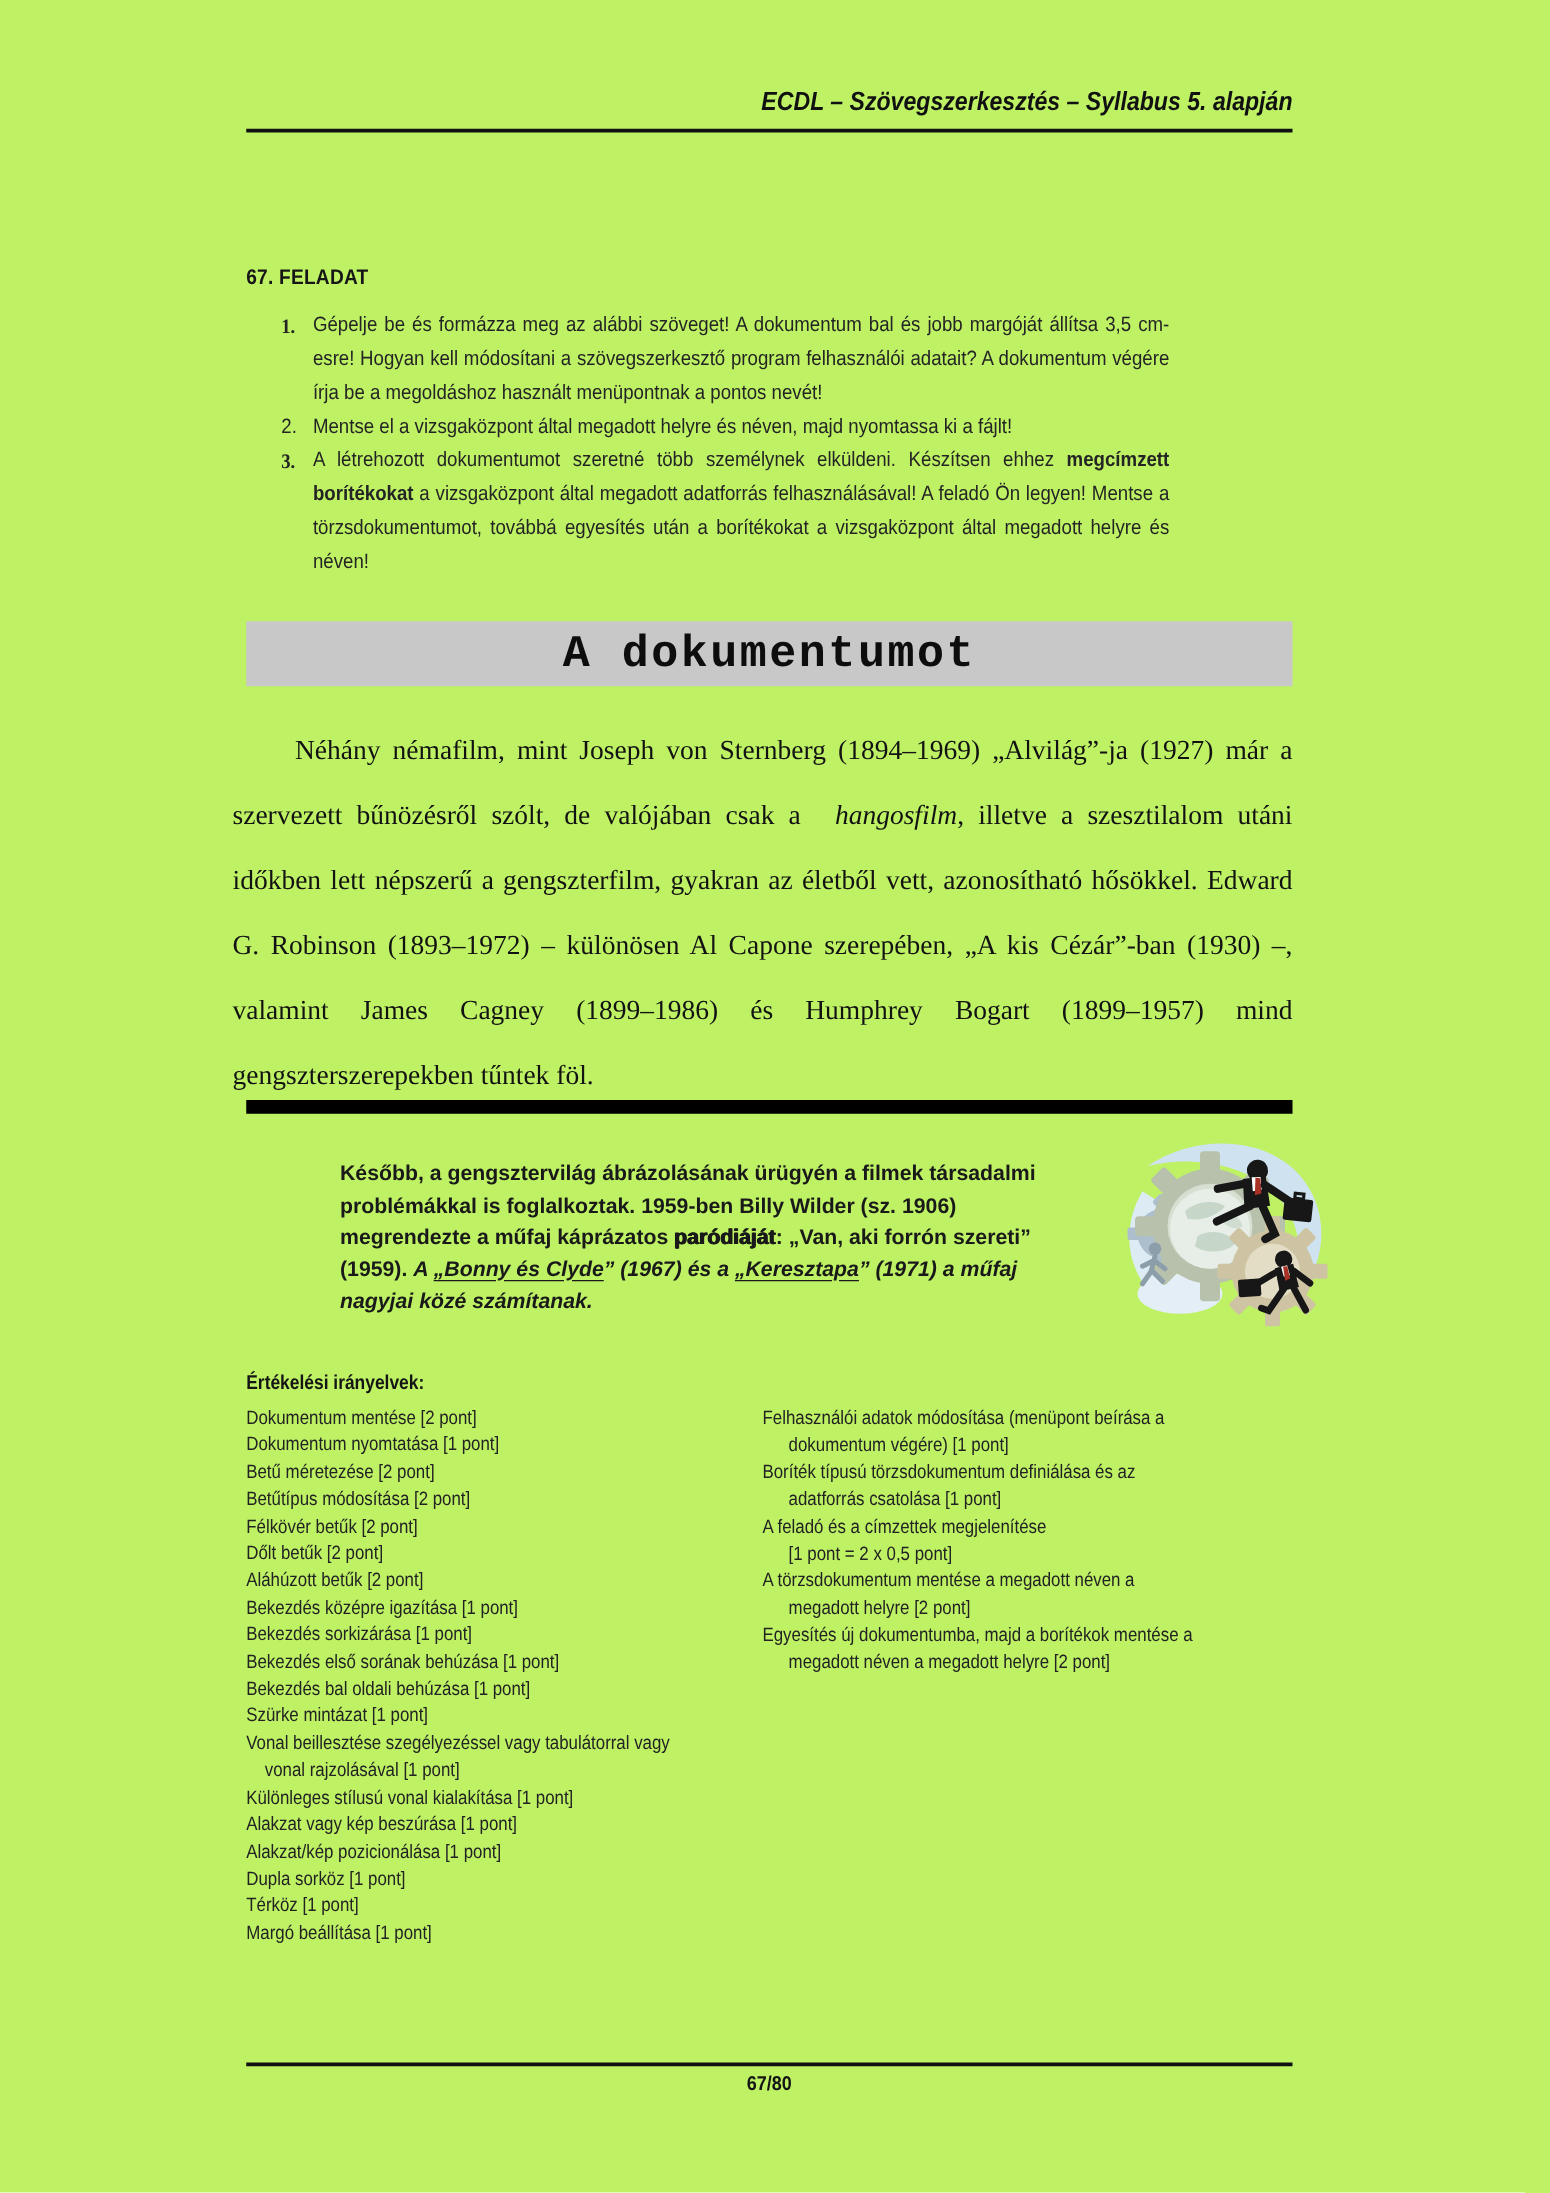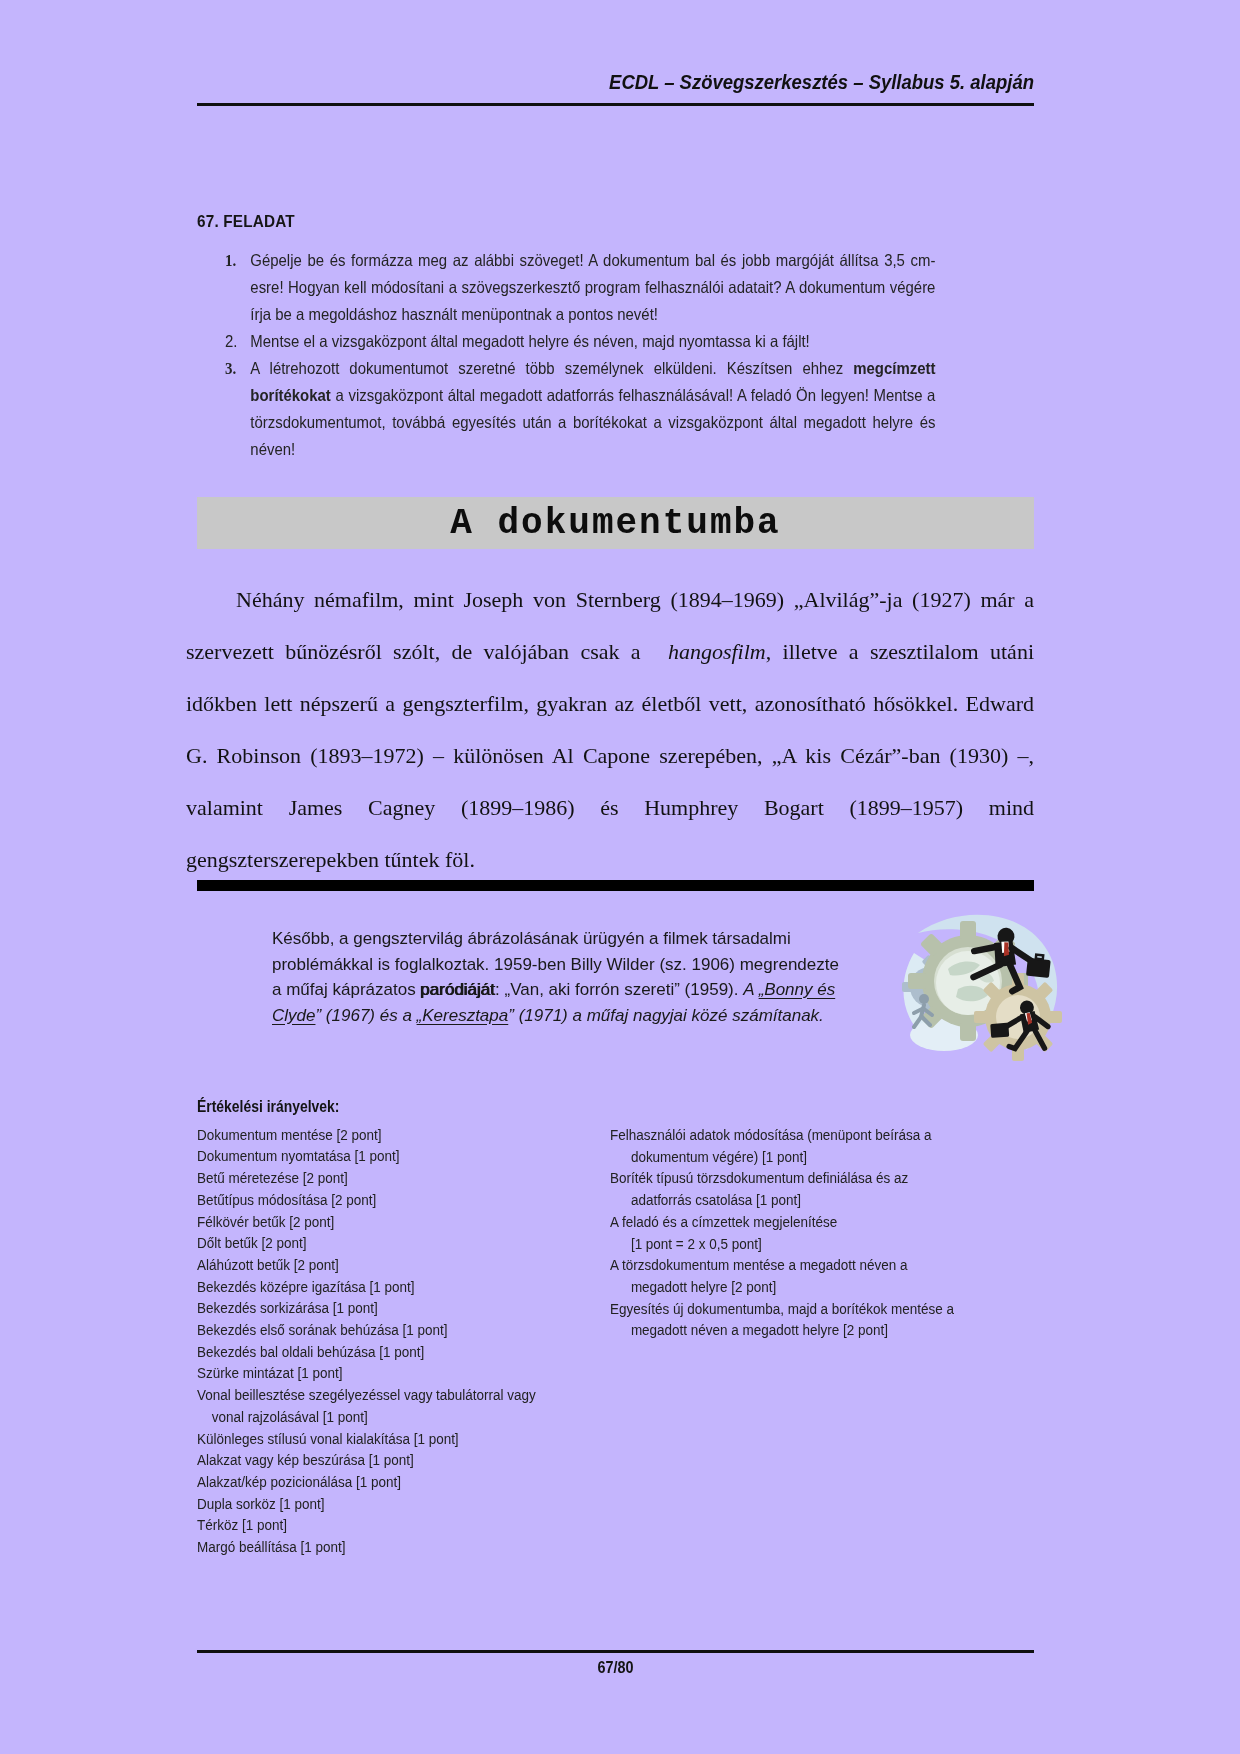--- a/index.html
+++ b/index.html
@@ -1,19 +1,19 @@
 <!DOCTYPE html>
 <html><head>
 <meta charset="utf-8">
 <style>
   html,body{margin:0;padding:0;background:#ffffff;}
   .page{
     position:relative;
     width:1240px;height:1754px;
-    background:#c4b5fd;
+    background:#bef264;
     font-family:"Liberation Sans",sans-serif;
     color:#1a1a1a;
     overflow:hidden;
   }
   
   .header-title{
     position:absolute;left:197px;top:70px;width:837px;
     text-align:right;font-size:21px;font-weight:bold;font-style:italic;
     transform:scaleX(0.88);transform-origin:100% 0;
     white-space:nowrap;color:#111;
@@ -48,21 +48,21 @@
   .intro{
     position:absolute;left:186px;top:552px;width:848px;
     font-family:"Liberation Serif",serif;font-size:22px;line-height:52px;
     text-align:justify;text-indent:50px;color:#121212;
   }
   .intro .it{font-style:italic;margin-left:16px;}
   .thick-divider{position:absolute;left:197px;top:880px;width:837px;height:11px;background:#000;}
   
   .body-para{
     position:absolute;left:272px;top:926px;width:575px;
-    font-size:17px;font-weight:normal;line-height:25.5px;color:#191919;
+    font-size:17px;font-weight:bold;line-height:25.5px;color:#191919;
   }
   .body-para .xb{text-shadow:0.5px 0 currentColor,-0.5px 0 currentColor;}
   .body-para .it{font-style:italic;}
   .body-para .itu{font-style:italic;text-decoration:underline;text-underline-offset:3px;}
   
   .clipart{position:absolute;left:888px;top:903px;width:182px;height:162px;}
   
   .crit-left{
     position:absolute;left:197px;top:1096px;width:455px;
     transform:scaleX(0.87);transform-origin:0 0;
@@ -103,21 +103,21 @@
       <span class="num">2.</span>
       <span class="txt"><span>Mentse el a vizsgaközpont által megadott helyre és néven, majd nyomtassa ki a fájlt!</span></span>
     </div>
     <div class="task-item">
       <span class="num serif-bold">3.</span>
       <span class="txt"><span>A létrehozott dokumentumot szeretné több személynek elküldeni. Készítsen ehhez </span><span class="b">megcímzett borítékokat</span><span> a vizsgaközpont által megadott adatforrás felhasználásával! A feladó Ön legyen! Mentse a törzsdokumentumot, továbbá egyesítés után a borítékokat a vizsgaközpont által megadott helyre és néven!</span></span>
     </div>
   </div>
 
   <div class="title-bar">
-    <span class="title-text">A dokumentumba</span>
+    <span class="title-text">A dokumentumot</span>
   </div>
 
   <p class="intro"><span>Néhány némafilm, mint Joseph von Sternberg (1894–1969) „Alvilág”-ja (1927) már a szervezett bűnözésről szólt, de valójában csak a </span><span class="it">hangosfilm</span><span>, illetve a szesztilalom utáni időkben lett népszerű a gengszterfilm, gyakran az életből vett, azonosítható hősökkel. Edward G. Robinson (1893–1972) – különösen Al Capone szerepében, „A kis Cézár”-ban (1930) –, valamint James Cagney (1899–1986) és Humphrey Bogart (1899–1957) mind gengszterszerepekben tűntek föl.</span></p>
 
   <div class="thick-divider"></div>
 
   <div class="body-para"><span>Később, a gengsztervilág ábrázolásának ürügyén a filmek társadalmi problémákkal is foglalkoztak. 1959-ben Billy Wilder (sz. 1906) megrendezte a műfaj káprázatos </span><span class="xb">paródiáját</span><span>: „Van, aki forrón szereti” (1959). </span><span class="it">A </span><span class="itu">„Bonny és Clyde</span><span class="it">” (1967) és a </span><span class="itu">„Keresztapa</span><span class="it">” (1971) a műfaj nagyjai közé számítanak.</span></div>
 
   <svg class="clipart" viewBox="0 0 182 162" xmlns="http://www.w3.org/2000/svg" aria-hidden="true">
 

